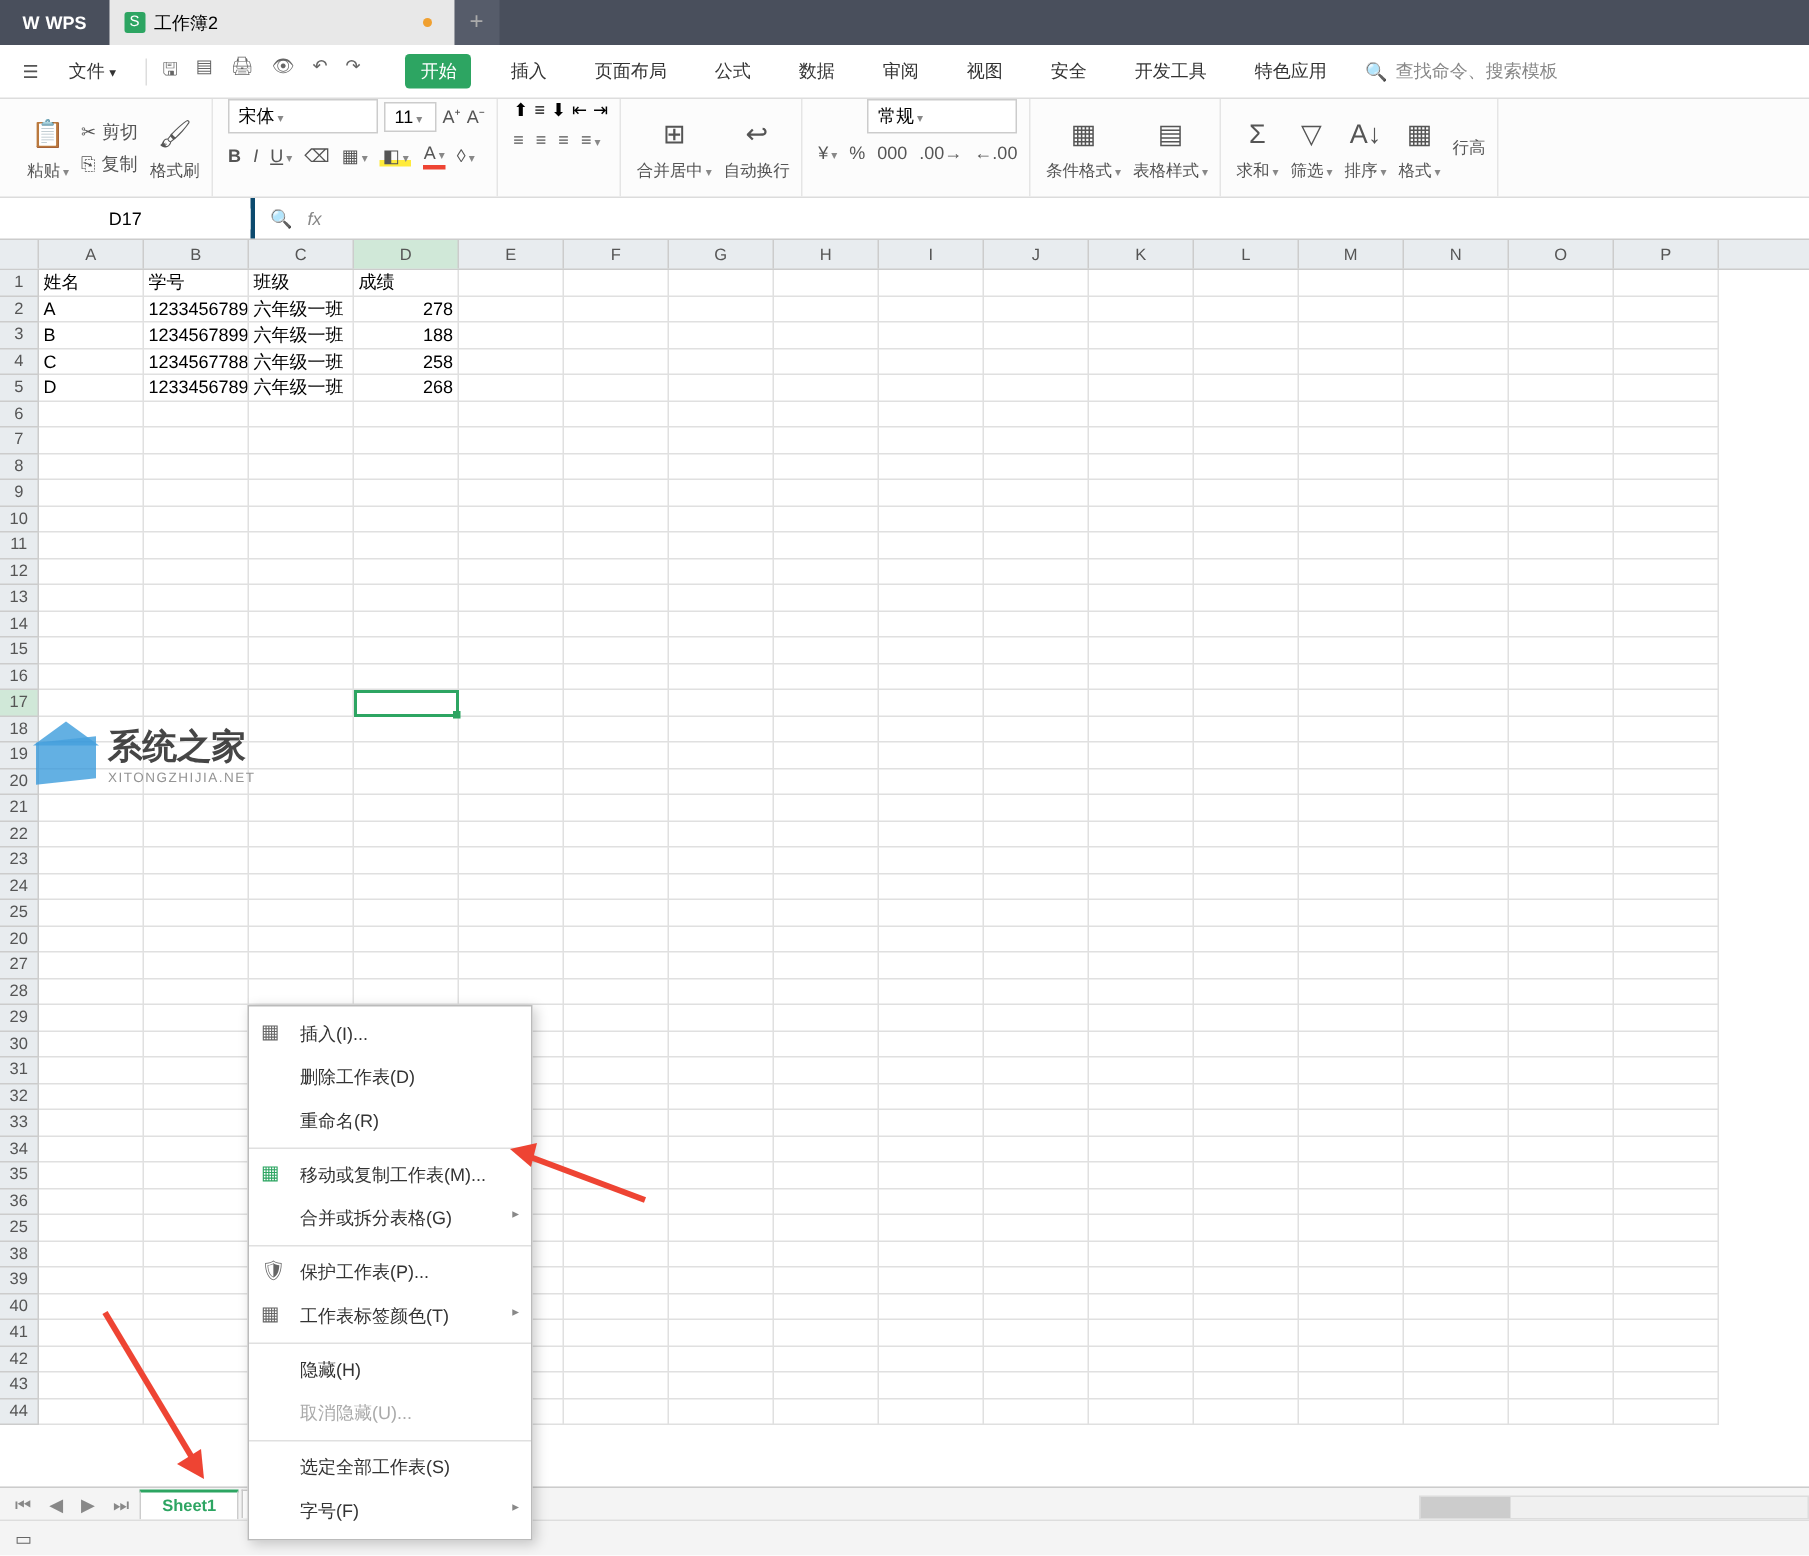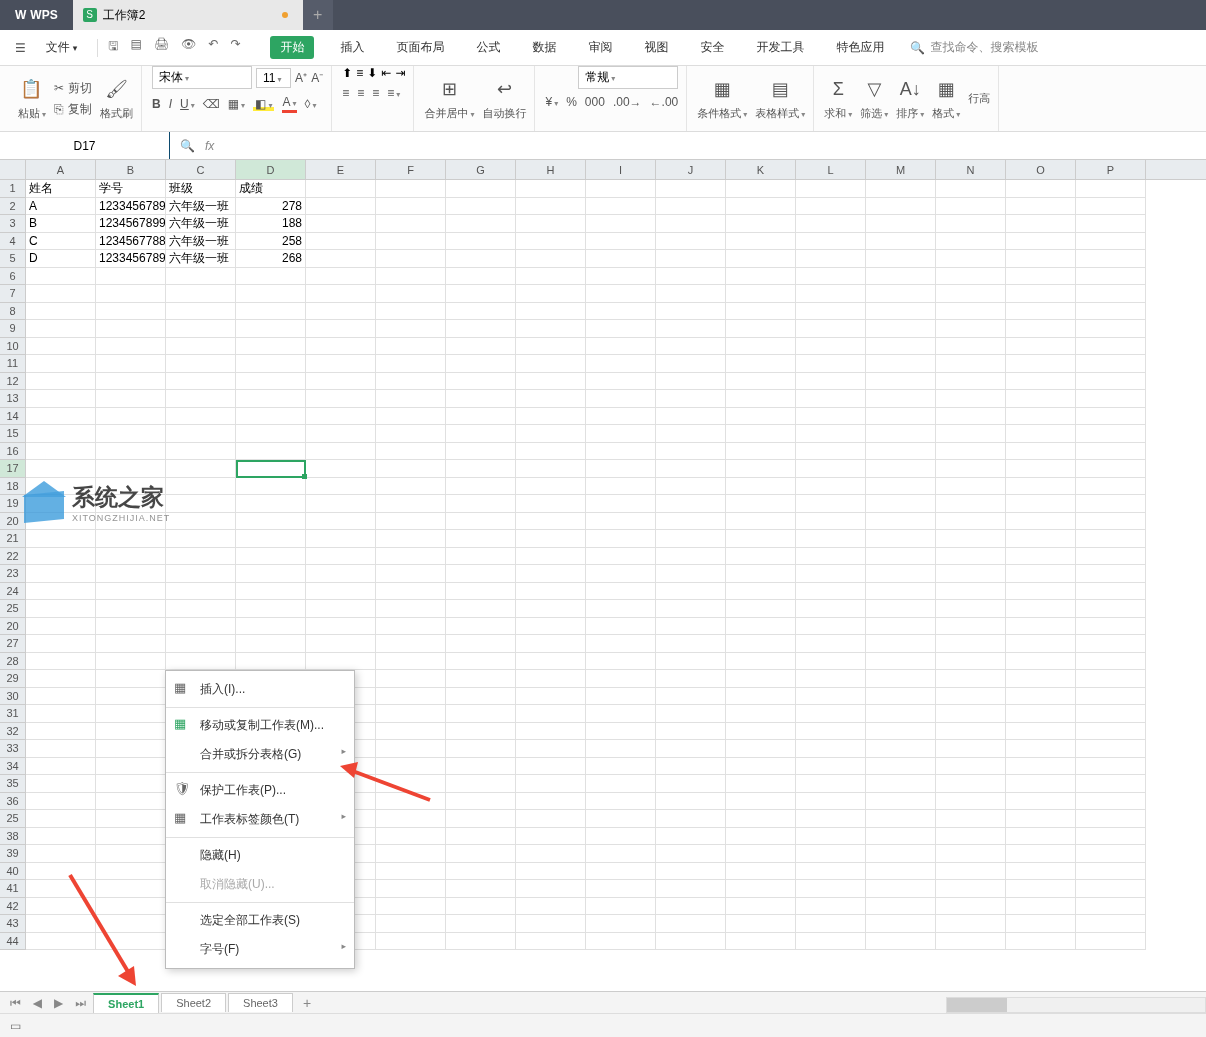--- a/index.html
+++ b/index.html
@@ -38,21 +38,21 @@
 .font-row { display: flex; gap: 4px; align-items: center; }
 .font-sel { border: 1px solid #ccc; padding: 2px 20px 2px 6px; font-size: 12px; background: #fff; position: relative; }
 .font-name { width: 100px; }
 .font-size { width: 35px; }
 .row2 { display: flex; gap: 8px; margin-top: 6px; align-items: center; color: #555; }
 .row2 span { font-size: 12px; }
 .drop::after { content: "▾"; font-size: 8px; margin-left: 2px; color: #888; }
 
 
 .fbar-wrap { height: 28px; border-bottom: 1px solid #ccc; display: flex; align-items: center; background: #fff; }
-.name-box { width: 170px; border-right: 1px solid #0c4a6e; height: 100%; display: flex; align-items: center; justify-content: center; position: relative; }
+.name-box { width: 170px; border-right: 3px solid #0c4a6e; height: 100%; display: flex; align-items: center; justify-content: center; position: relative; }
 .name-box input { border: none; text-align: center; width: 100%; outline: none; font-size: 12px; }
 .fx-area { display: flex; align-items: center; gap: 10px; padding: 0 10px; flex: 1; }
 .fx-area .fx { color: #888; font-style: italic; }
 
 
 .grid-wrap { position: relative; }
 .col-headers { display: flex; height: 20px; background: #e8ecef; border-bottom: 1px solid #ccc; }
 .corner { width: 26px; border-right: 1px solid #ccc; background: #e8ecef; }
 .ch { width: 70px; text-align: center; border-right: 1px solid #ccc; color: #555; line-height: 20px; font-size: 11px; }
 .ch.sel { background: #d0e8d8; }
@@ -1141,20 +1141,22 @@
       <div class="wm-house"></div>
   </div>
   <div class="wm-text">
     <div class="wm-title">系统之家</div>
     <div class="wm-url">XITONGZHIJIA.NET</div>
   </div>
 </div>
 
 <div class="ctx-menu">
   <div class="ctx-item"><span class="ci-icon">▦</span><span>插入(I)...</span></div>
+  <div class="ctx-item"><span>删除工作表(D)</span></div>
+  <div class="ctx-item"><span>重命名(R)</span></div>
   <div class="ctx-sep"></div>
   <div class="ctx-item"><span class="ci-icon" style="color:#2da562">▦</span><span>移动或复制工作表(M)...</span></div>
   <div class="ctx-item"><span>合并或拆分表格(G)</span><span class="arrow">▸</span></div>
   <div class="ctx-sep"></div>
   <div class="ctx-item"><span class="ci-icon">🛡</span><span>保护工作表(P)...</span></div>
   <div class="ctx-item"><span class="ci-icon">▦</span><span>工作表标签颜色(T)</span><span class="arrow">▸</span></div>
   <div class="ctx-sep"></div>
   <div class="ctx-item"><span>隐藏(H)</span></div>
   <div class="ctx-item disabled"><span>取消隐藏(U)...</span></div>
   <div class="ctx-sep"></div>

